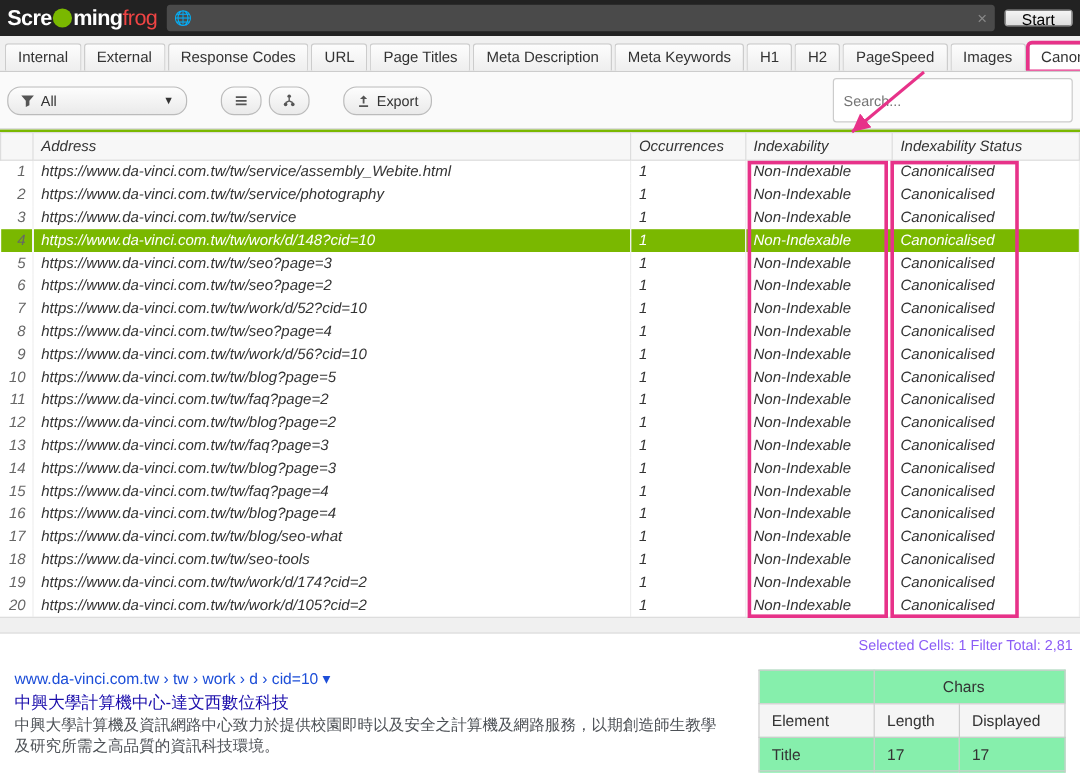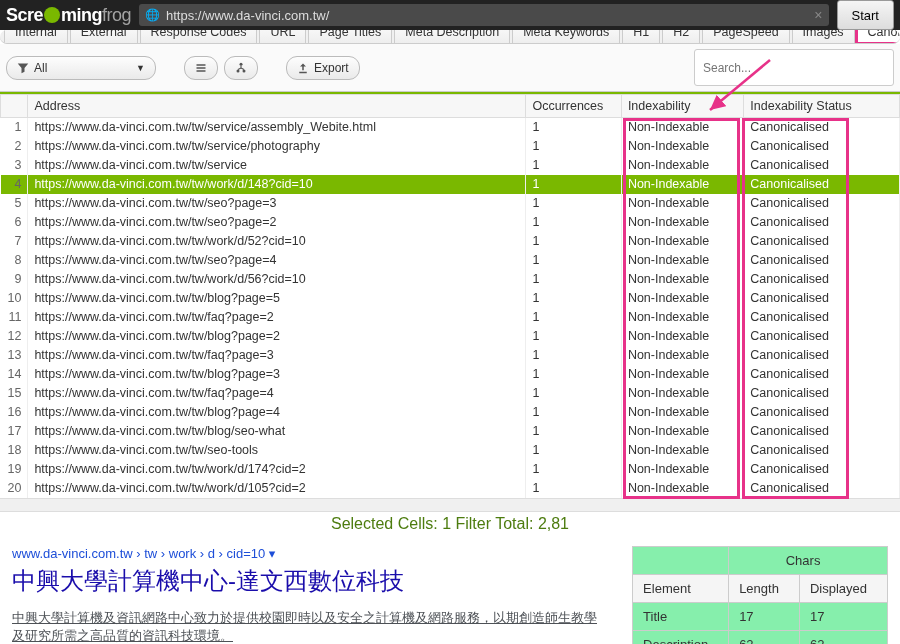--- a/index.html
+++ b/index.html
@@ -2,86 +2,85 @@
 <html><head>
 <meta charset="utf-8">
 <style>
 * { box-sizing: border-box; margin: 0; padding: 0; font-family: Arial, Helvetica, sans-serif; }
 body { width: 900px; height: 644px; overflow: hidden; background: #fff; font-size: 13px; color: #333; position: relative; }
 
 
 .topbar { background: #222; height: 30px; display: flex; align-items: center; padding: 0 6px; gap: 8px; justify-content: center; }
 .logo { color: #fff; font-weight: bold; font-size: 18px; letter-spacing: -0.5px; display: flex; align-items: center; }
 .logo .o { width: 16px; height: 16px; border-radius: 50%; background: #7ab800; display: inline-block; margin: 0 1px; position: relative; }
-.logo .frog { color: #a3a3a3; font-weight: normal; }
+.logo .frog { color: #ef4444; font-weight: normal; }
 .urlbar { flex: 1; background: #4a4a4a; border-radius: 3px; height: 22px; display: flex; align-items: center; padding: 0 6px; color: #ddd; gap: 6px; }
 .urlbar .globe { color: #bbb; font-size: 12px; }
 .urlbar .x { margin-left: auto; color: #888; font-size: 14px; cursor: pointer; }
-.startbtn { background: linear-gradient(#f5f5f5,#ddd); border: 1px solid #999; border-radius: 3px; height: 30px; padding: 0 14px; font-size: 13px; cursor: pointer; }
-
-
-.tabs { display: flex; background: #f0f0f0; border-bottom: 1px solid #ccc; height: 14px; align-items: flex-end; padding-left: 4px; overflow: hidden; position: relative; z-index: 1; border-radius: 13px; }
+.startbtn { background: linear-gradient(#f5f5f5,#ddd); border: 1px solid #999; border-radius: 3px; height: 14px; padding: 0 14px; font-size: 13px; cursor: pointer; }
+
+
+.tabs { display: flex; background: #f0f0f0; border-bottom: 1px solid #ccc; height: 30px; align-items: flex-end; padding-left: 4px; overflow: hidden; position: relative; z-index: 1; }
 .tab { padding: 4px 10px; background: linear-gradient(#fdfdfd,#eee); border: 1px solid #ccc; border-bottom: none; border-radius: 3px 3px 0 0; margin-right: 2px; font-size: 12.5px; cursor: pointer; white-space: nowrap; position: relative; }
 .tab.active { background: #fff; }
 .tab.highlighted { outline: 3px solid #e73289; outline-offset: -1px; }
 
 
 .arrow-svg { position: absolute; top: 50px; left: 620px; width: 160px; height: 70px; z-index: 5; pointer-events: none; }
 
 
 .toolbar { display: flex; align-items: center; padding: 5px 6px; gap: 6px; border-bottom: 1px solid #ccc; background: #fafafa; }
 .tbtn { background: linear-gradient(#fdfdfd,#eaeaea); border: 1px solid #bbb; border-radius: 11px; height: 24px; display: inline-flex; align-items: center; padding: 0 10px; font-size: 12px; cursor: pointer; gap: 5px; }
 .tbtn svg { width: 12px; height: 12px; }
 .filterbtn { min-width: 150px; justify-content: flex-start; position: relative; }
 .filterbtn .caret { margin-left: auto; font-size: 9px; }
 .searchbox { margin-left: auto; border: 1px solid #ccc; border-radius: 3px; height: 37px; padding: 0 8px; font-size: 12px; width: 200px; }
 .spacer { width: 16px; }
 
 
-.table-wrap { border-top: 2px solid #7ab800; position: relative; }
+.table-wrap { border-top: 2px solid #7ab800; position: relative; font-style: italic; }
 .grid { width: 100%; border-collapse: collapse; font-size: 12.5px; }
 .grid th { text-align: left; padding: 4px 6px; background: #f7f7f7; border: 1px solid #ddd; font-weight: normal; color: #333; }
 .grid td { padding: 2px 6px; border-right: 1px solid #eee; white-space: nowrap; overflow: hidden; text-overflow: ellipsis; }
 .grid tbody tr { height: 19px; }
 .grid tbody tr.sel { background: #7ab800; color: #fff; }
 .col-num { width: 24px; text-align: right; color: #666; }
 .col-addr { width: 480px; max-width: 480px; }
 .col-occ { width: 92px; }
 .col-idx { width: 118px; }
 .col-stat { width: 150px; }
 .highlight-box { position: absolute; border: 3px solid #e73289; pointer-events: none; }
 .hb1 { top: 24px; left: 623px; width: 117px; height: 381px; }
 .hb2 { top: 24px; left: 742px; width: 107px; height: 381px; }
 .scrollhint { height: 14px; background: #f0f0f0; border-top: 1px solid #ddd; border-bottom: 1px solid #ddd; }
-.statusline { text-align: center; font-size: 16px; color: #4d7c0f; padding: 3px 6px; }
+.statusline { text-align: right; font-size: 12px; color: #8b5cf6; padding: 3px 6px; }
 
 
 .preview { display: flex; padding: 10px 12px 6px; gap: 24px; align-items: flex-start; }
 .serp { flex: 1; }
 .serp-bc { font-size: 13px; color: #1d4ed8; margin-bottom: 4px; }
-.serp-title { color: #1a0dab; font-size: 24px; margin-bottom: 12px; }
-.serp-desc { font-size: 13px; color: #4d5156; line-height: 1.45; text-decoration: underline; }
+.serp-title { color: #1a0dab; font-size: 14px; margin-bottom: 0; }
+.serp-desc { font-size: 13px; color: #4d5156; line-height: 1.45; }
 .chars-table { border-collapse: collapse; font-size: 13px; }
 .chars-table th, .chars-table td { border: 1px solid #ccc; padding: 6px 20px 6px 10px; background: #86efac; text-align: left; }
 .chars-table th { font-weight: normal; text-align: center; }
 .chars-table .headrow td { background: #f5f5f5; }
 </style>
 </head>
 <body>
 
 <div class="topbar">
   <div class="logo">
     <span>Scre</span>
       <span class="o"></span>
       <span>ming</span>
       <span class="frog">frog</span>
   </div>
   <div class="urlbar">
     <span class="globe">🌐</span>
-    <span>https://www.da-vinci.com.tw/</span>
     <span class="x">×</span>
   </div>
   <button class="startbtn">Start</button>
 </div>
 
 <div class="tabs" id="tabs">
     <div class="tab">Internal</div>
     <div class="tab">External</div>
     <div class="tab">Response Codes</div>
     <div class="tab">URL</div>

